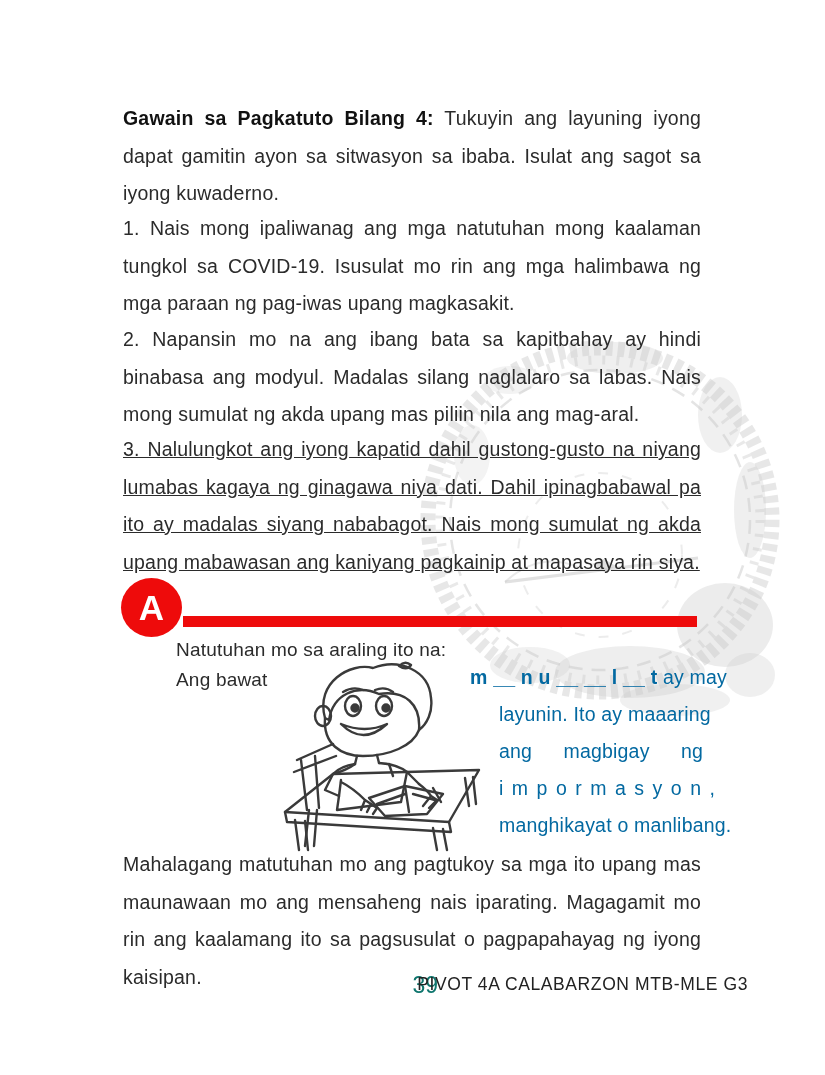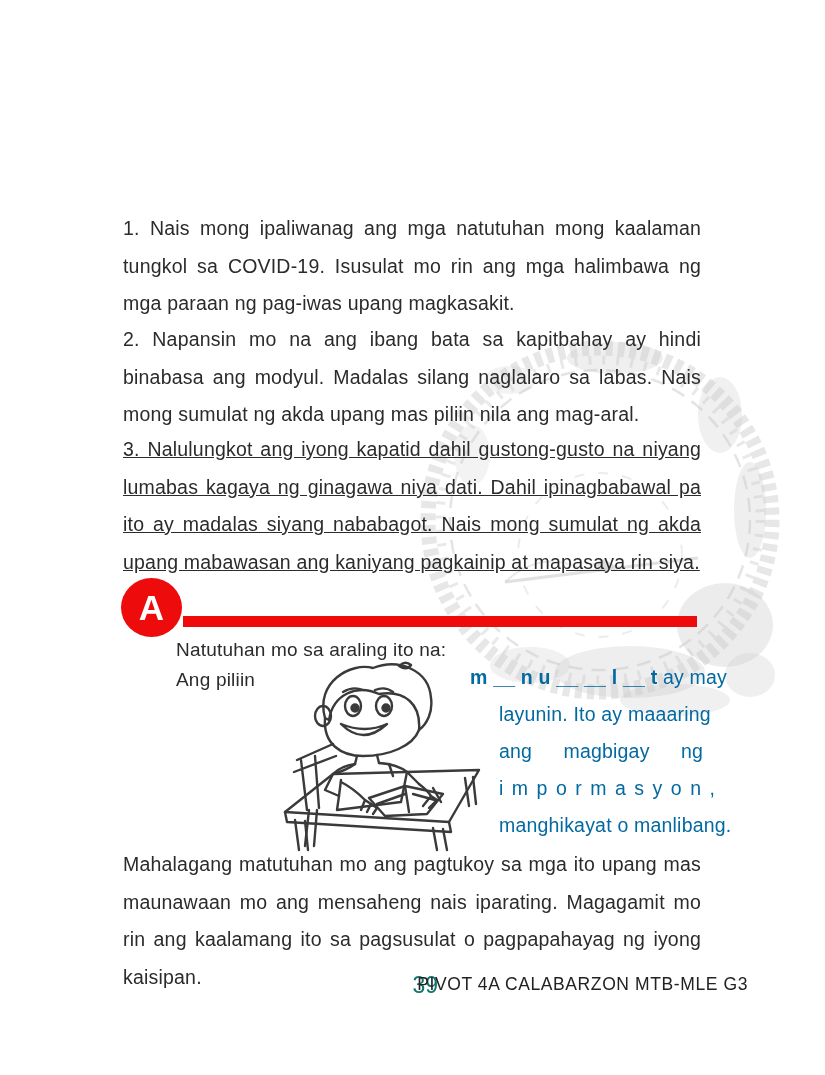--- a/index.html
+++ b/index.html
@@ -62,30 +62,31 @@
     <ellipse cx="110" cy="345" rx="40" ry="18" opacity="0.25"></ellipse>
     <ellipse cx="52" cy="135" rx="18" ry="30" opacity="0.22"></ellipse>
     <ellipse cx="90" cy="60" rx="26" ry="14" opacity="0.22"></ellipse>
     <ellipse cx="255" cy="380" rx="55" ry="16" opacity="0.28"></ellipse>
     <ellipse cx="330" cy="355" rx="25" ry="22" opacity="0.30"></ellipse>
   </g>
 </svg>
 
 <div class="content">
 
+  <p class="para" style="top:100px;"><b>Gawain sa Pagkatuto Bilang 4:</b><span> Tukuyin ang layuning iyong dapat gamitin ayon sa sitwasyon sa ibaba. Isulat ang sagot sa iyong kuwaderno.</span></p>
 
   <p class="para" style="top:210px;">1. Nais mong ipaliwanag ang mga natutuhan mong kaalaman tungkol sa COVID-19. Isusulat mo rin ang mga halimbawa ng mga paraan ng pag-iwas upang magkasakit.</p>
   <p class="para" style="top:321px;">2. Napansin mo na ang ibang bata sa kapitbahay ay hindi binabasa ang modyul. Madalas silang naglalaro sa labas. Nais mong sumulat ng akda upang mas piliin nila ang mag-aral.</p>
   <p class="para" style="top:431px;text-decoration:underline;">3. Nalulungkot ang iyong kapatid dahil gustong-gusto na niyang lumabas kagaya ng ginagawa niya dati. Dahil ipinagbabawal pa ito ay madalas siyang nababagot. Nais mong sumulat ng akda upang mabawasan ang kaniyang pagkainip at mapasaya rin siya.</p>
 
   <div class="marker-circle" style="background: rgb(238, 11, 11);">A</div>
   <div class="marker-bar" style="background: rgb(238, 11, 11);"></div>
 
   <div class="line-single" style="left:176px; top:639px;">Natutuhan mo sa araling ito na:</div>
-  <div class="line-single" style="left:176px; top:669px;">Ang piliin</div>
+  <div class="line-single" style="left:176px; top:669px;">Ang bawat</div>
 
   <svg class="boy-illustration" viewBox="0 0 202 192" aria-hidden="true">
     <g fill="none" stroke="#3a3a3a" stroke-width="2.4" stroke-linecap="round" stroke-linejoin="round">
 
       <path d="M 16 100 L 52 84 M 13 112 L 55 96 M 20 100 L 26 150 M 34 96 L 38 148"></path>
       <path d="M 28 150 L 24 186 M 36 150 L 33 186"></path>
 
       <path d="M 44 58 C 34 22 70 2 92 8 C 118 -2 148 10 150 38 C 152 52 146 64 138 70 C 140 44 124 30 98 34 C 76 24 52 34 48 60 Z"></path>
       <path d="M 118 6 q 6 -6 12 -1 q -4 6 -12 1"></path>
 

